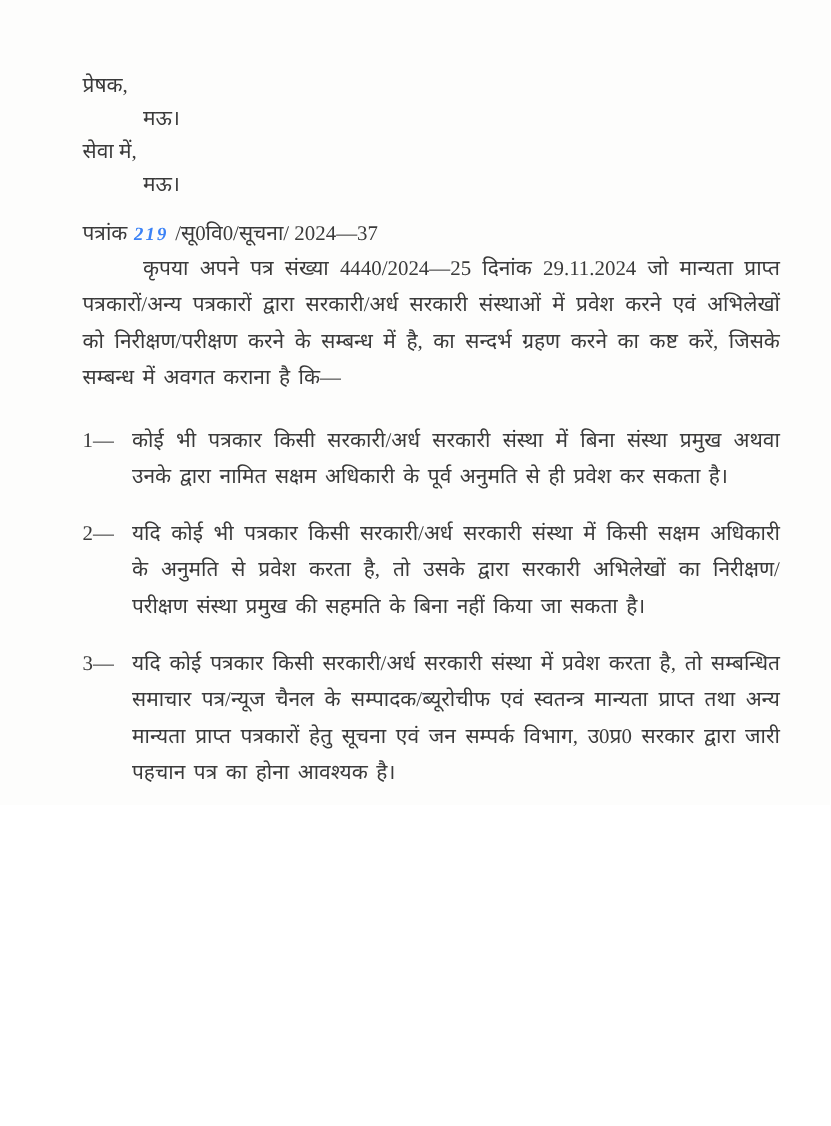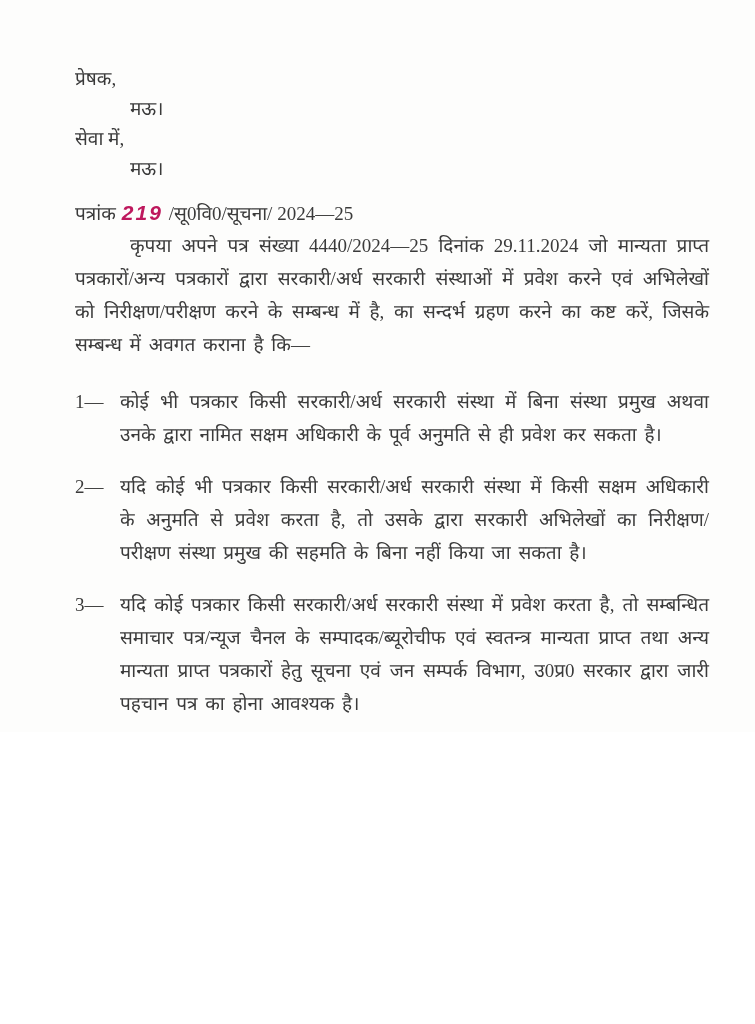--- a/index.html
+++ b/index.html
@@ -28,26 +28,26 @@
 
   
   .ref-row {
     display: flex;
     justify-content: space-between;
     align-items: baseline;
     margin-top: 14px;
   }
   .ref-left, .ref-right { white-space: nowrap; }
   .hand {
-    font-family: Liberation Sans, sans-serif;
+    font-family: Liberation Serif, serif;
     font-style: italic;
     font-weight: bold;
-    color: #be185d;
+    color: #3b82f6;
     letter-spacing: 2px;
-    font-size: 21px;
+    font-size: 17px;
     padding: 0 6px;
   }
   .ref-right { margin-right: 14px; }
   .ref-right .date-suffix { margin-left: 14px; }
 
   
   .body-para {
     margin-top: 0;
     text-align: justify;
     text-indent: 55px;
@@ -118,21 +118,21 @@
       <div class="addr-line">मऊ।</div>
     </div>
 
     <div>
       <div class="addr-label">सेवा में,</div>
       <div class="addr-line">मऊ।</div>
     </div>
 
     <div class="ref-row">
       <div class="ref-left">
-        <span>पत्रांक</span><span class="hand">219</span><span>/सू0वि0/सूचना/ 2024—25</span>
+        <span>पत्रांक</span><span class="hand">219</span><span>/सू0वि0/सूचना/ 2024—37</span>
       </div>
     </div>
 
     <p class="body-para">कृपया अपने पत्र संख्या 4440/2024—25 दिनांक 29.11.2024 जो मान्यता प्राप्त पत्रकारों/अन्य पत्रकारों द्वारा सरकारी/अर्ध सरकारी संस्थाओं में प्रवेश करने एवं अभिलेखों को निरीक्षण/परीक्षण करने के सम्बन्ध में है, का सन्दर्भ ग्रहण करने का कष्ट करें, जिसके सम्बन्ध में अवगत कराना है कि—</p>
 
     <div class="points">
       <div class="point">
         <span class="point-number">1—</span>
         <span>कोई भी पत्रकार किसी सरकारी/अर्ध सरकारी संस्था में बिना संस्था प्रमुख अथवा उनके द्वारा नामित सक्षम अधिकारी के पूर्व अनुमति से ही प्रवेश कर सकता है।</span>
       </div>

